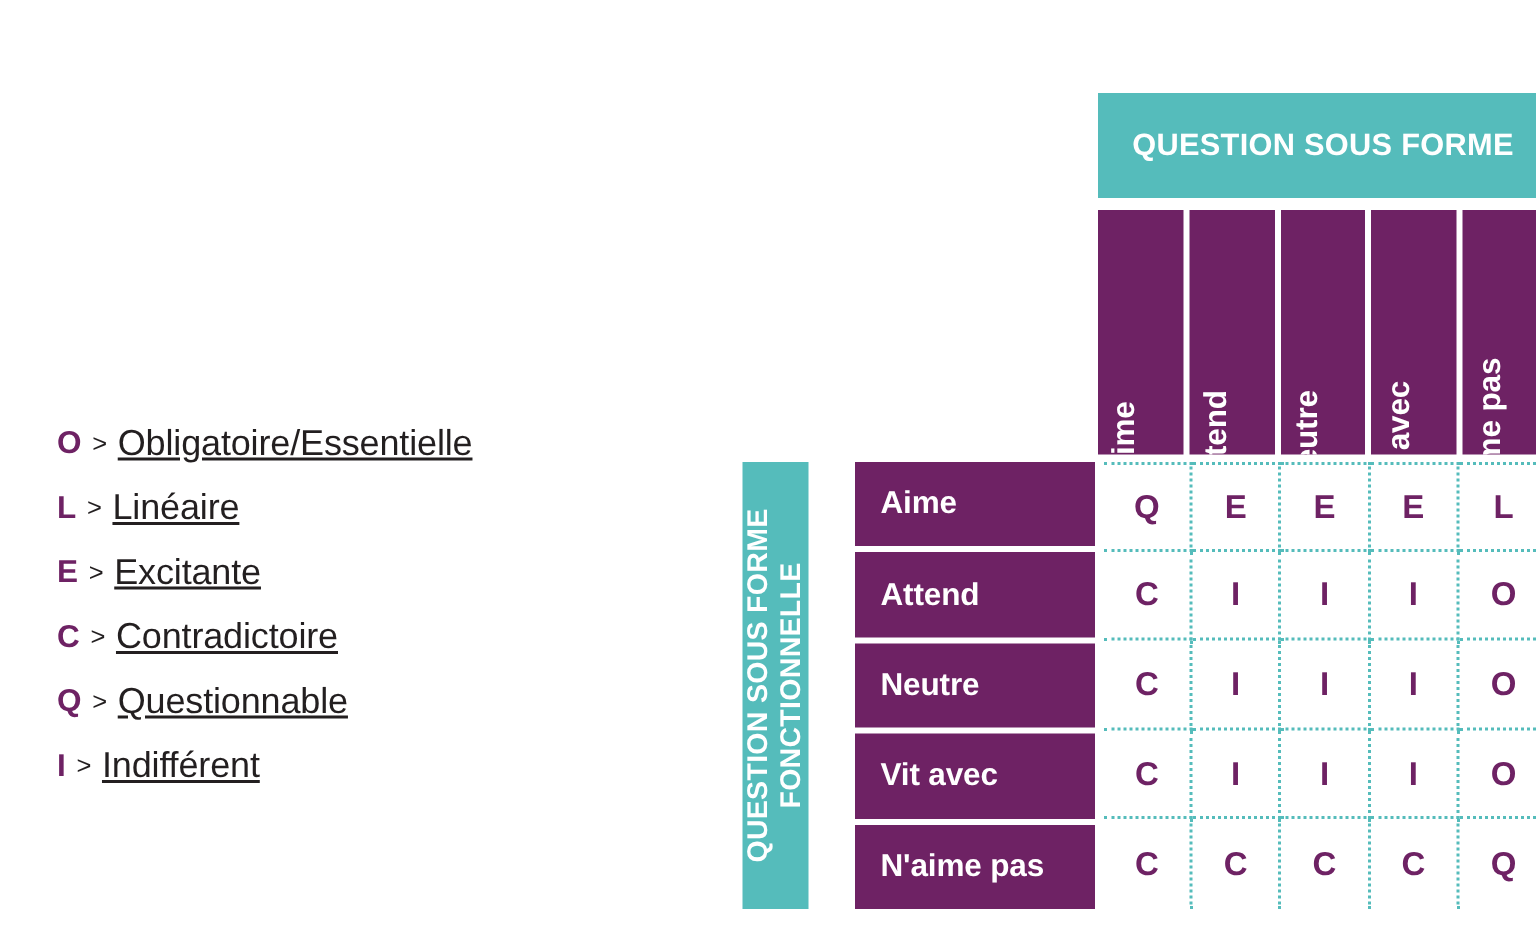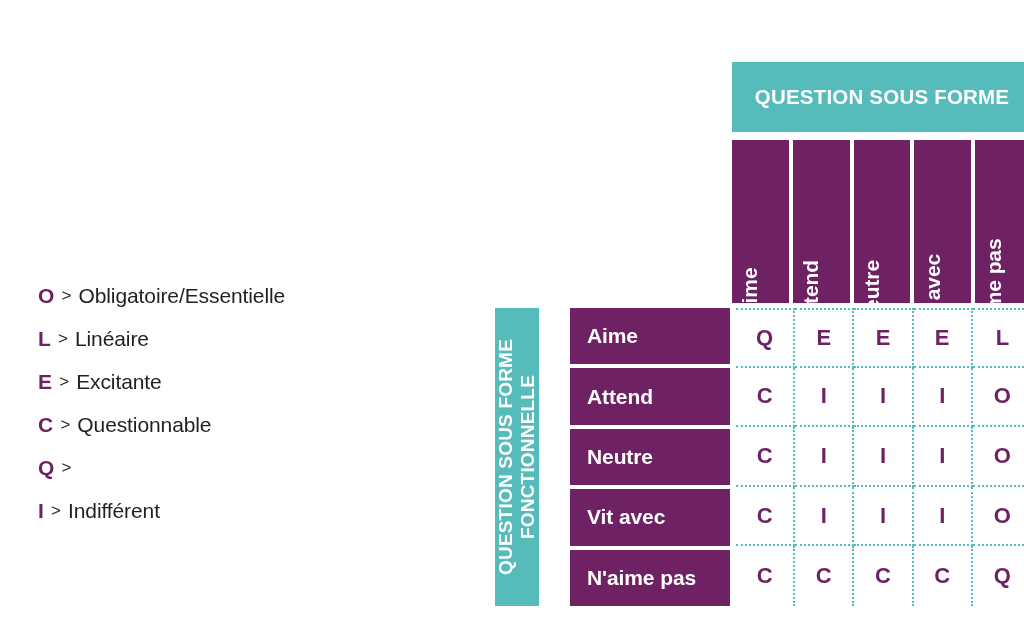--- a/index.html
+++ b/index.html
@@ -35,23 +35,24 @@
     color: #6E2264;
     margin-right: 7px;
     letter-spacing: 0.2px;
   }
   .legend-arrow {
     font-size: 17px;
     color: #231F20;
     margin-right: 7px;
   }
   .legend-text {
-    font-size: 21px;
+    font-size: 24px;
     color: #231F20;
     letter-spacing: -0.1px;
+    text-decoration: underline;
   }
 
   
   #matrix {
     position: absolute;
     left: 492px;
     top: 62px;
     width: 545px;
     height: 545px;
   }
@@ -197,25 +198,26 @@
     <span class="legend-text">Linéaire</span>
   </div>
   <div class="legend-row">
     <span class="legend-key">E</span>
     <span class="legend-arrow">&gt;</span>
     <span class="legend-text">Excitante</span>
   </div>
   <div class="legend-row">
     <span class="legend-key">C</span>
     <span class="legend-arrow">&gt;</span>
+    <span class="legend-text">Contradictoire</span>
+  </div>
+  <div class="legend-row">
+    <span class="legend-key">Q</span>
+    <span class="legend-arrow">&gt;</span>
     <span class="legend-text">Questionnable</span>
-  </div>
-  <div class="legend-row">
-    <span class="legend-key">Q</span>
-    <span class="legend-arrow">&gt;</span>
   </div>
   <div class="legend-row">
     <span class="legend-key">I</span>
     <span class="legend-arrow">&gt;</span>
     <span class="legend-text">Indifférent</span>
   </div>
 </div>
 
 <div id="matrix">
 

